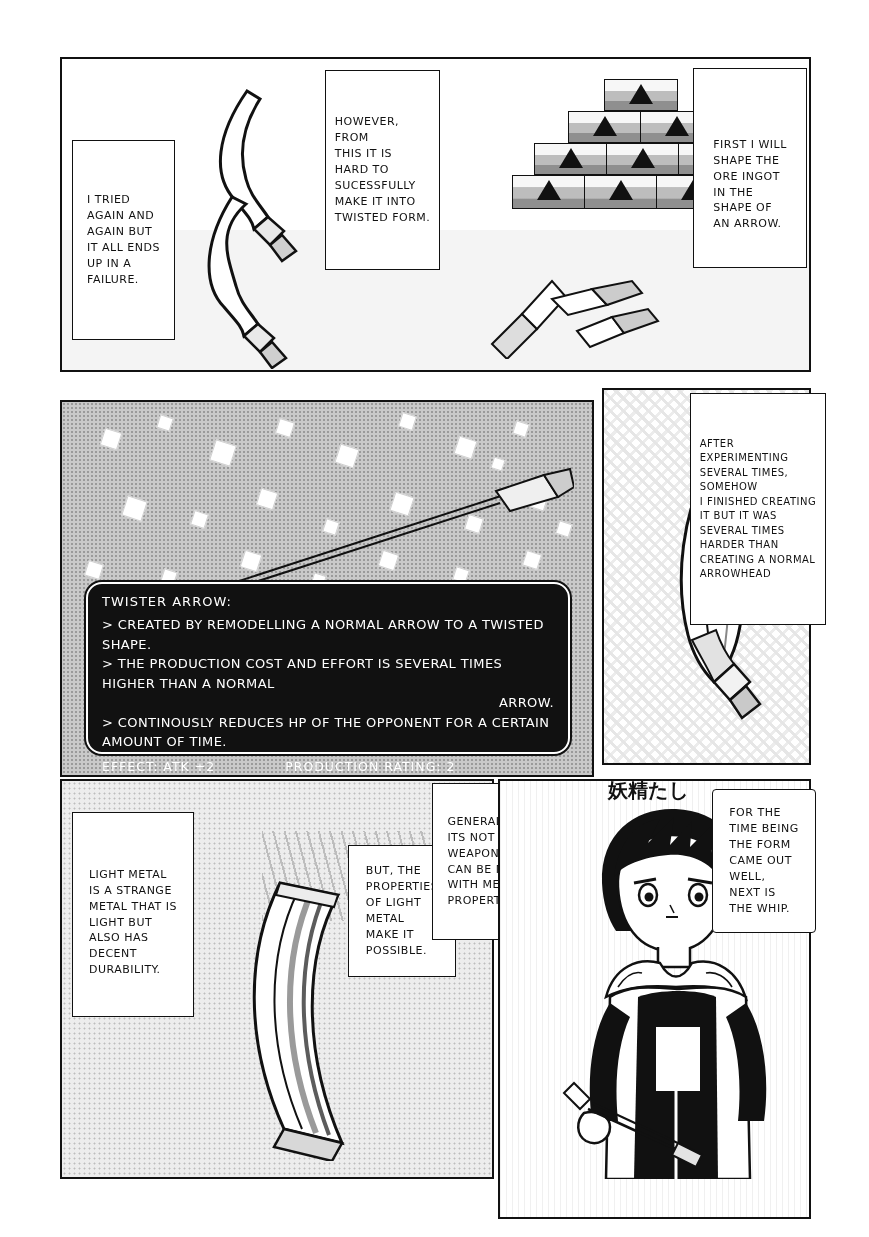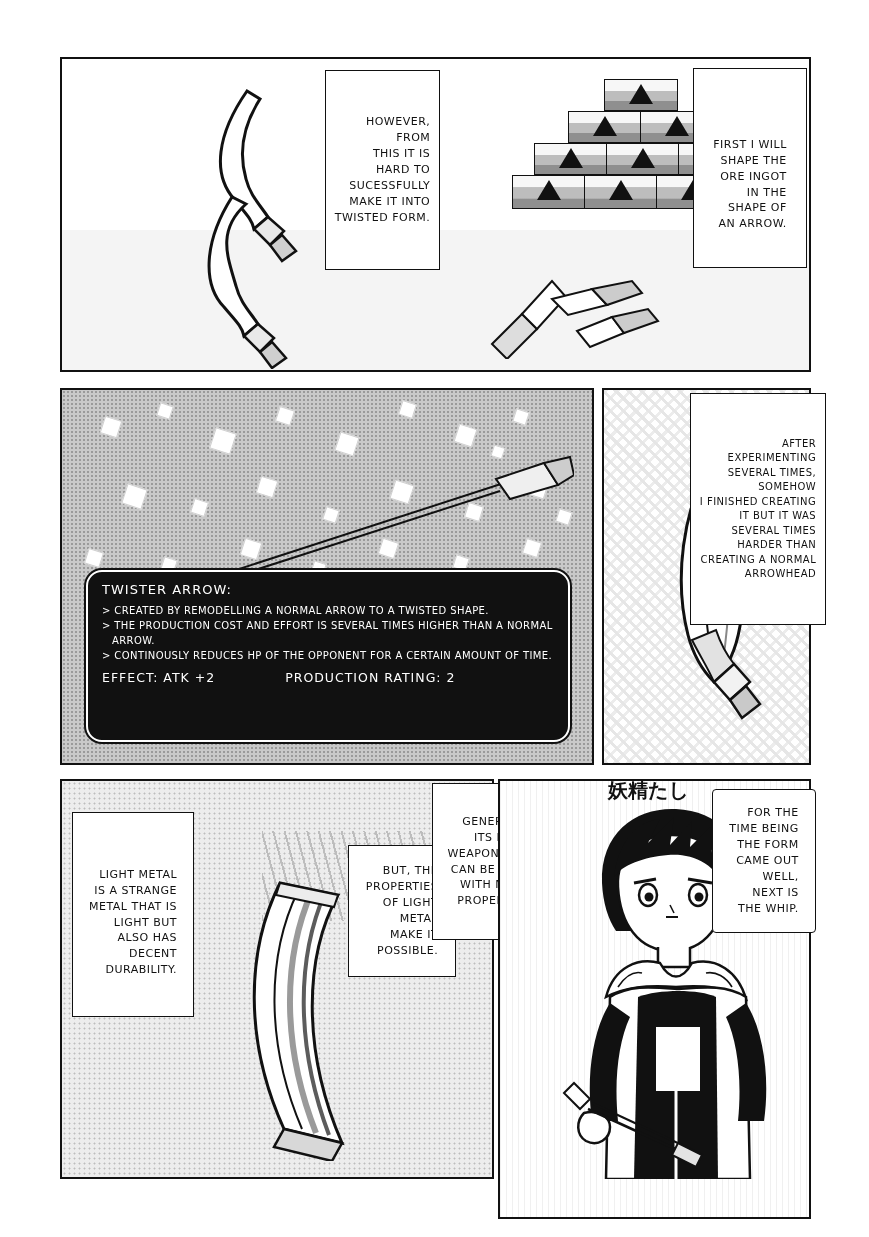--- a/index.html
+++ b/index.html
@@ -5,43 +5,43 @@
   html,body{margin:0;padding:0;background:#ffffff;}
   body{width:869px;height:1237px;position:relative;font-family:"DejaVu Sans",sans-serif;overflow:hidden;}
   .page{position:absolute;left:0;top:0;width:869px;height:1237px;background:#fff;}
 
   
   .panel{position:absolute;border:2px solid #111;background:#fff;overflow:hidden;box-sizing:border-box;}
 
   
   .box{position:absolute;border:1.5px solid #111;background:#fff;box-sizing:border-box;
        display:flex;flex-direction:column;align-items:center;justify-content:center;
-       text-align:right;color:#111;letter-spacing:.5px;line-height:1.45;}
+       text-align:left;color:#111;letter-spacing:.5px;line-height:1.45;}
   .box span{display:block;}
 
   .tiny{font-size:10px;}
   .sm{font-size:11px;}
 
   
   .grey-dots{background-color:#c9c9c9;
     background-image:radial-gradient(#9a9a9a 1px, transparent 1.2px);
-    background-size:4px 4px;}
+    background-size:4px 4px;margin-top:12px;}
   .halftone-light{background-color:#ededed;
     background-image:radial-gradient(#bdbdbd 0.9px, transparent 1.1px);
     background-size:5px 5px;}
   .hatch2{background-color:#fff;
     background-image:repeating-linear-gradient(45deg,#e6e6e6 0 3px,transparent 3px 9px),
                      repeating-linear-gradient(135deg,#ececec 0 3px,transparent 3px 9px);}
 
   
   .status{position:absolute;background:#111;border:2px solid #fff;border-radius:16px;
           box-shadow:0 0 0 2px #111;color:#fff;padding:10px 14px;box-sizing:border-box;}
   .status .title{font-size:13px;letter-spacing:1px;margin-bottom:6px;}
   .status ul{list-style:none;margin:0;padding:0;}
-  .status li{font-size:10px;letter-spacing:.4px;line-height:1.5;}
+  .status li{font-size:13px;letter-spacing:.4px;line-height:1.5;}
   .status .foot{display:flex;gap:70px;margin-top:7px;font-size:12.5px;letter-spacing:1px;}
 
   
   .sq{position:absolute;background:#fff;border:1px solid #cfcfcf;transform:rotate(18deg);}
 
   
   .ingot{position:absolute;background:linear-gradient(180deg,#f7f7f7 0 35%,#bdbdbd 36% 70%,#8f8f8f 71% 100%);
          border:1.5px solid #111;}
   .ingot:after{content:"";position:absolute;left:50%;top:12%;width:0;height:0;transform:translateX(-50%);
          border-left:12px solid transparent;border-right:12px solid transparent;border-bottom:20px solid #111;}
@@ -81,20 +81,28 @@
     <svg style="position:absolute;left:420px;top:200px;" width="180" height="100" viewBox="0 0 180 100">
       <path d="M10 85 L40 55 L55 70 L25 100 Z" fill="#ddd" stroke="#111" stroke-width="2"></path>
       <path d="M40 55 L70 22 L84 38 L55 70 Z" fill="#fff" stroke="#111" stroke-width="2"></path>
       <path d="M70 40 L110 30 L125 46 L86 56 Z" fill="#fff" stroke="#111" stroke-width="2"></path>
       <path d="M110 30 L150 22 L160 34 L125 46 Z" fill="#ccc" stroke="#111" stroke-width="2"></path>
       <path d="M95 72 L130 58 L142 74 L108 88 Z" fill="#fff" stroke="#111" stroke-width="2"></path>
       <path d="M130 58 L166 50 L176 62 L142 74 Z" fill="#ccc" stroke="#111" stroke-width="2"></path>
     </svg>
   </div>
 
+  <div class="box sm" style="left:72px;top:140px;width:103px;height:200px;padding:8px 4px;">
+    <span style="white-space:pre-line;">I TRIED
+AGAIN AND
+AGAIN BUT
+IT ALL ENDS
+UP IN A
+FAILURE.</span>
+  </div>
 
   <div class="box sm" style="left:325px;top:70px;width:115px;height:200px;padding:8px 4px;">
     <span style="white-space:pre-line;">HOWEVER,
 FROM
 THIS IT IS
 HARD TO
 SUCESSFULLY
 MAKE IT INTO
 TWISTED FORM.</span>
   </div>
@@ -149,21 +157,21 @@
         <path d="M440 18 L466 12 L470 30 L454 40 Z" fill="#cdcdcd"></path>
         <path d="M60 150 L44 162 L52 172 L72 160 Z" fill="#dcdcdc"></path>
       </g>
     </svg>
 
     <div class="status" style="left:24px;top:180px;width:484px;height:172px;">
       <div class="title">TWISTER ARROW:</div>
       <ul>
         <li>&gt; CREATED BY REMODELLING A NORMAL ARROW TO A TWISTED SHAPE.</li>
         <li>&gt; THE PRODUCTION COST AND EFFORT IS SEVERAL TIMES HIGHER THAN A NORMAL</li>
-        <li style="padding-left:10px;">ARROW.</li>
+        <li style="padding-left:10px;text-align:right;">ARROW.</li>
         <li>&gt; CONTINOUSLY REDUCES HP OF THE OPPONENT FOR A CERTAIN  AMOUNT OF TIME.</li>
       </ul>
       <div class="foot">
         <span>EFFECT: ATK +2</span>
         <span>PRODUCTION RATING: 2</span>
       </div>
     </div>
   </div>
 
   <div class="panel hatch2" style="left:602px;top:388px;width:209px;height:377px;">

